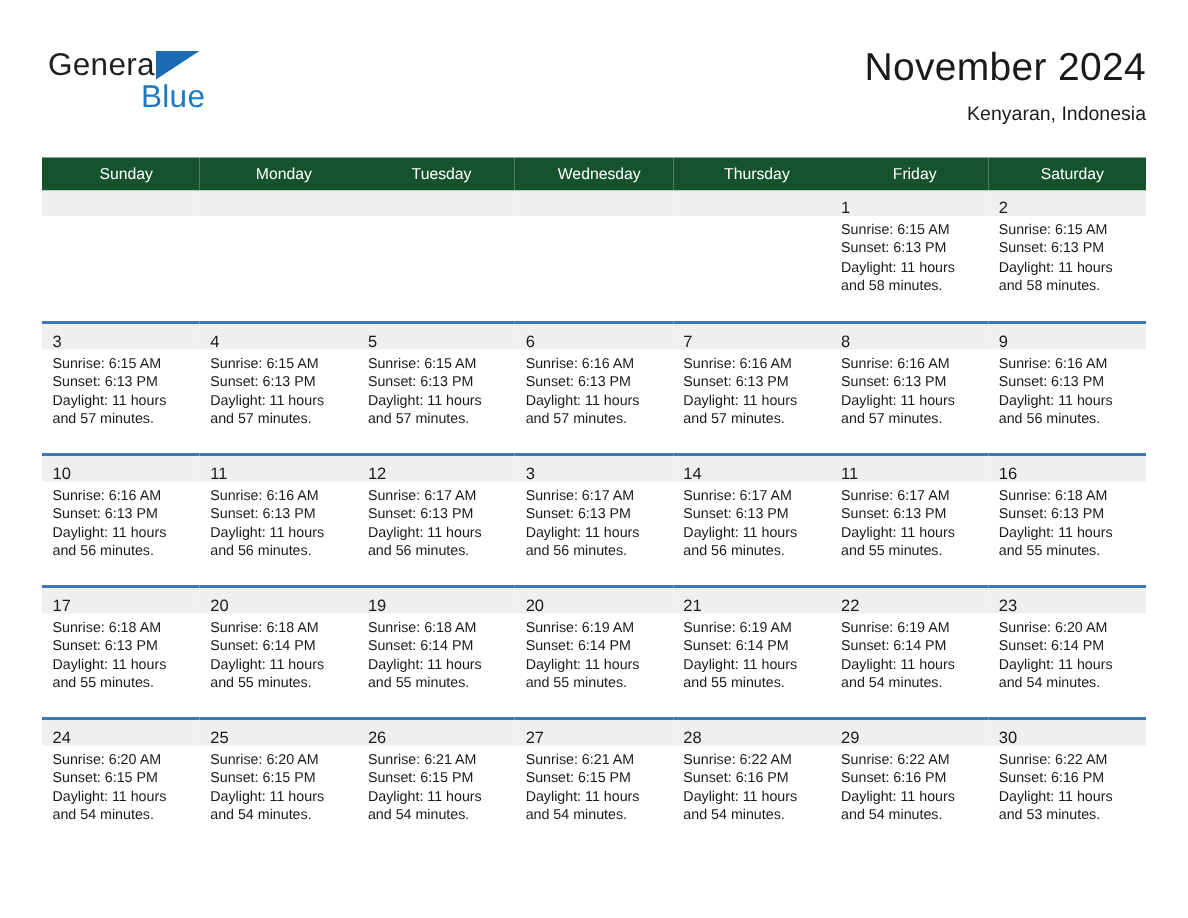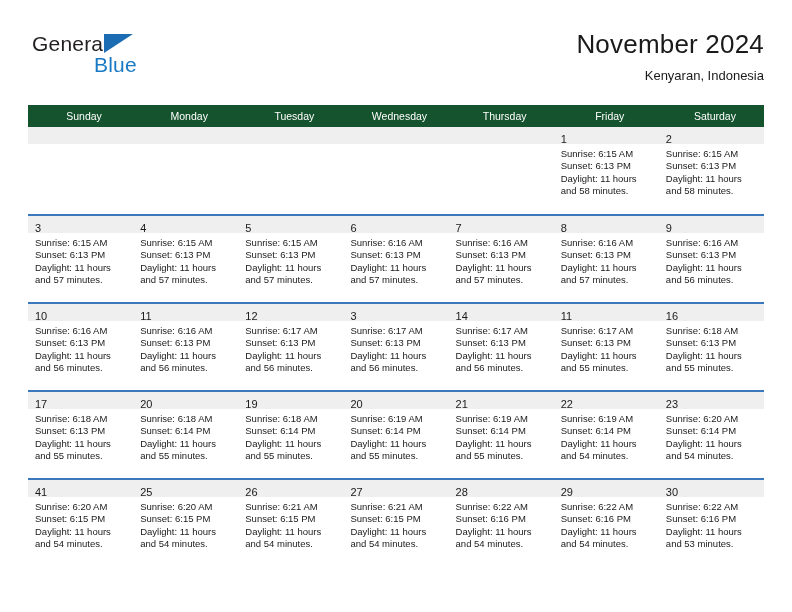--- a/index.html
+++ b/index.html
@@ -459,21 +459,21 @@
                   <div class="cell-line">Sunset: 6:14 PM</div>
                   <div class="cell-line">Daylight: 11 hours</div>
                   <div class="cell-line">and 54 minutes.</div>
                 </div>
               </div>
             </td>
           </tr>
           <tr>
             <td>
               <div class="cell">
-                <div class="daynum-band"><span class="daynum">41</span></div>
+                <div class="daynum-band"><span class="daynum">24</span></div>
                 <div class="cell-body">
                   <div class="cell-line">Sunrise: 6:20 AM</div>
                   <div class="cell-line">Sunset: 6:15 PM</div>
                   <div class="cell-line">Daylight: 11 hours</div>
                   <div class="cell-line">and 54 minutes.</div>
                 </div>
               </div>
             </td>
             <td>
               <div class="cell">

